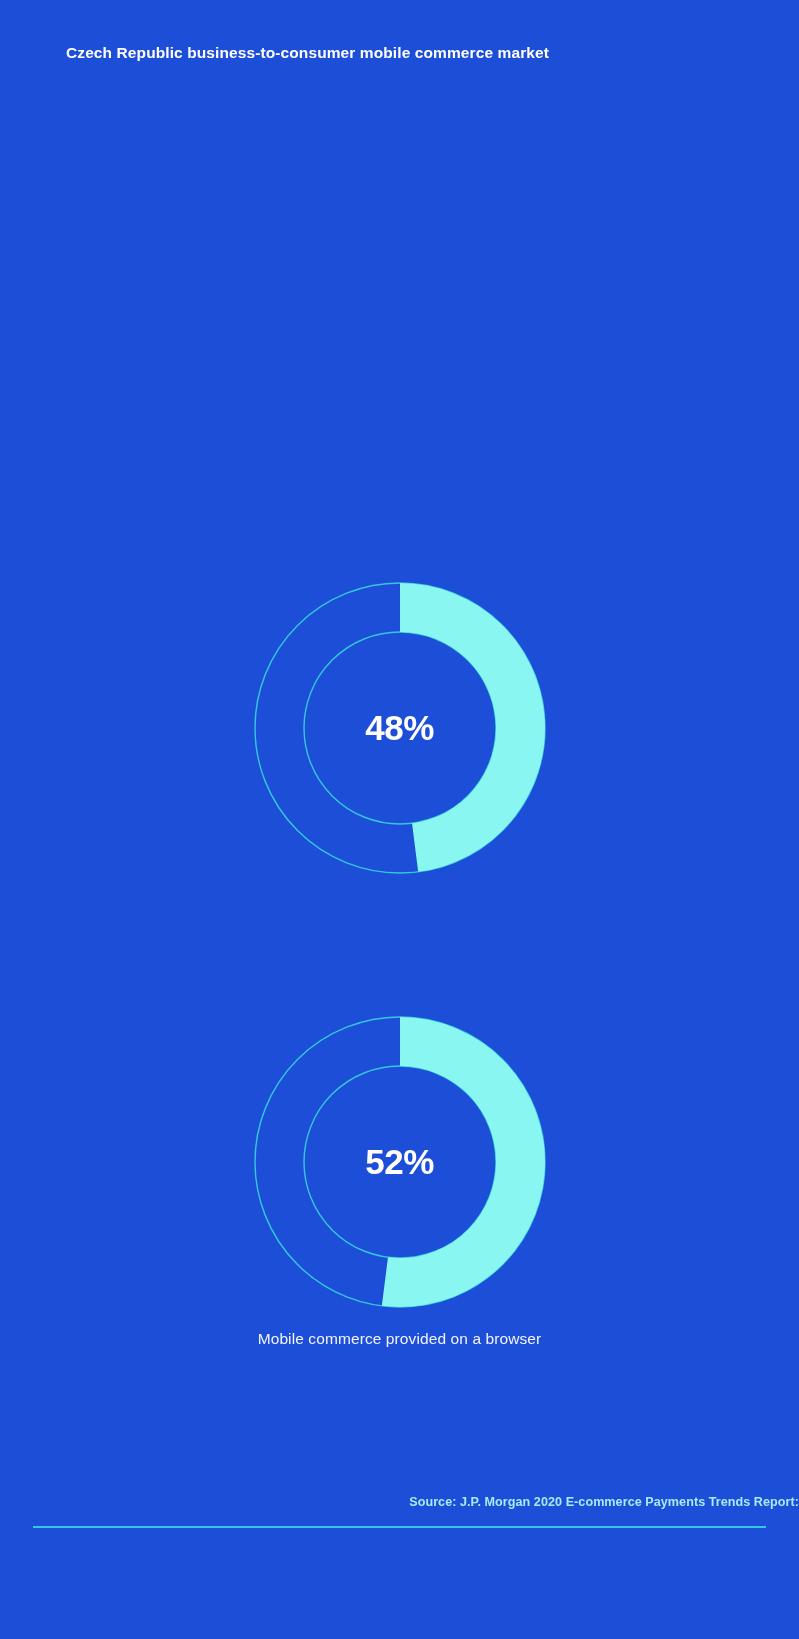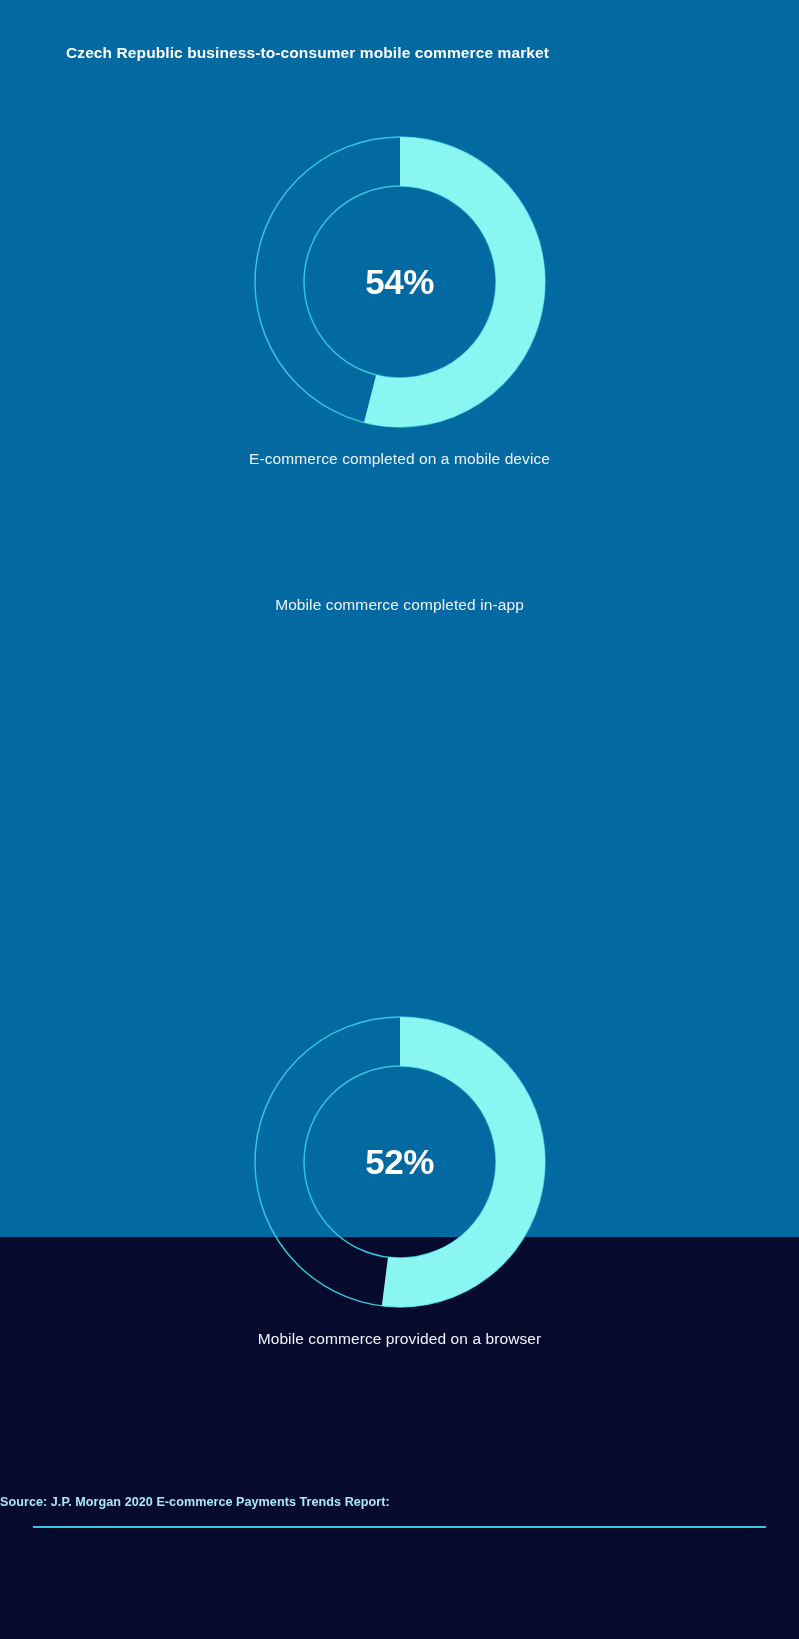--- a/index.html
+++ b/index.html
@@ -13,22 +13,22 @@
     background: #060b2e;
     font-family: "Liberation Sans", sans-serif;
     color: #ffffff;
     overflow: hidden;
     position: relative;
   }
 
   .page {
     position: relative;
     width: 799px;
-    height: 1237px;
-    background: #0369a1;
+    height: 1639px;
+    background: #1d4ed8;
     box-sizing: border-box;
     padding-left: 44px;
   }
 
   
   .title {
     position: absolute;
     left: 66px;
     top: 44px;
     font-size: 15.5px;
@@ -91,54 +91,50 @@
     top: 1526px;
     width: 733px;
     height: 2px;
     background: #34c8e0;
   }
   .source {
     position: absolute;
     left: 0;
     top: 1491px;
     width: 799px;
-    text-align: left;
+    text-align: right;
     font-size: 12.6px;
     font-weight: bold;
     line-height: 22px;
     color: #a9e9f7;
     letter-spacing: 0.05px;
   }
   .source .line {
     display: block;
   }
 </style>
 </head>
 <body>
 
 <div class="page">
 
   <div class="title">Czech Republic business-to-consumer mobile commerce market</div>
 
-  <div class="donut-block b1">
+
+  <div class="donut-block b2">
     <div class="donut-wrap">
       <svg class="donut-svg" viewBox="0 0 300 300">
         <g>
           <circle cx="150" cy="150" r="145" fill="none" stroke="#34c8e0" stroke-width="1.4"></circle>
           <circle cx="150" cy="150" r="96" fill="none" stroke="#34c8e0" stroke-width="1.4"></circle>
         </g>
-        <path class="donut-arc" fill="#8af6f2" d="M 150 5 A 145 145 0 1 1 113.93996636109605 290.4445583636515 L 126.12577083217394 242.98398346834858 A 96 96 0 1 0 150 54 Z"></path>
+        <path class="donut-arc" fill="#8af6f2" d="M 150 5 A 145 145 0 0 1 168.1733188668242 293.8566316905993 L 162.03199042217324 245.24301132618987 A 96 96 0 0 0 150 54 Z"></path>
       </svg>
-      <div class="donut-value">54%</div>
+      <div class="donut-value">48%</div>
     </div>
-    <div class="donut-label">E-commerce completed on a mobile device</div>
-  </div>
-
-  <div class="donut-block b2">
-    <div class="donut-label">Mobile commerce completed in-app</div>
   </div>
 
   <div class="donut-block b3">
     <div class="donut-wrap">
       <svg class="donut-svg" viewBox="0 0 300 300">
         <g>
           <circle cx="150" cy="150" r="145" fill="none" stroke="#34c8e0" stroke-width="1.4"></circle>
           <circle cx="150" cy="150" r="96" fill="none" stroke="#34c8e0" stroke-width="1.4"></circle>
         </g>
         <path class="donut-arc" fill="#8af6f2" d="M 150 5 A 145 145 0 1 1 131.82668113317584 293.8566316905993 L 137.96800957782676 245.24301132618987 A 96 96 0 1 0 150 54 Z"></path>

